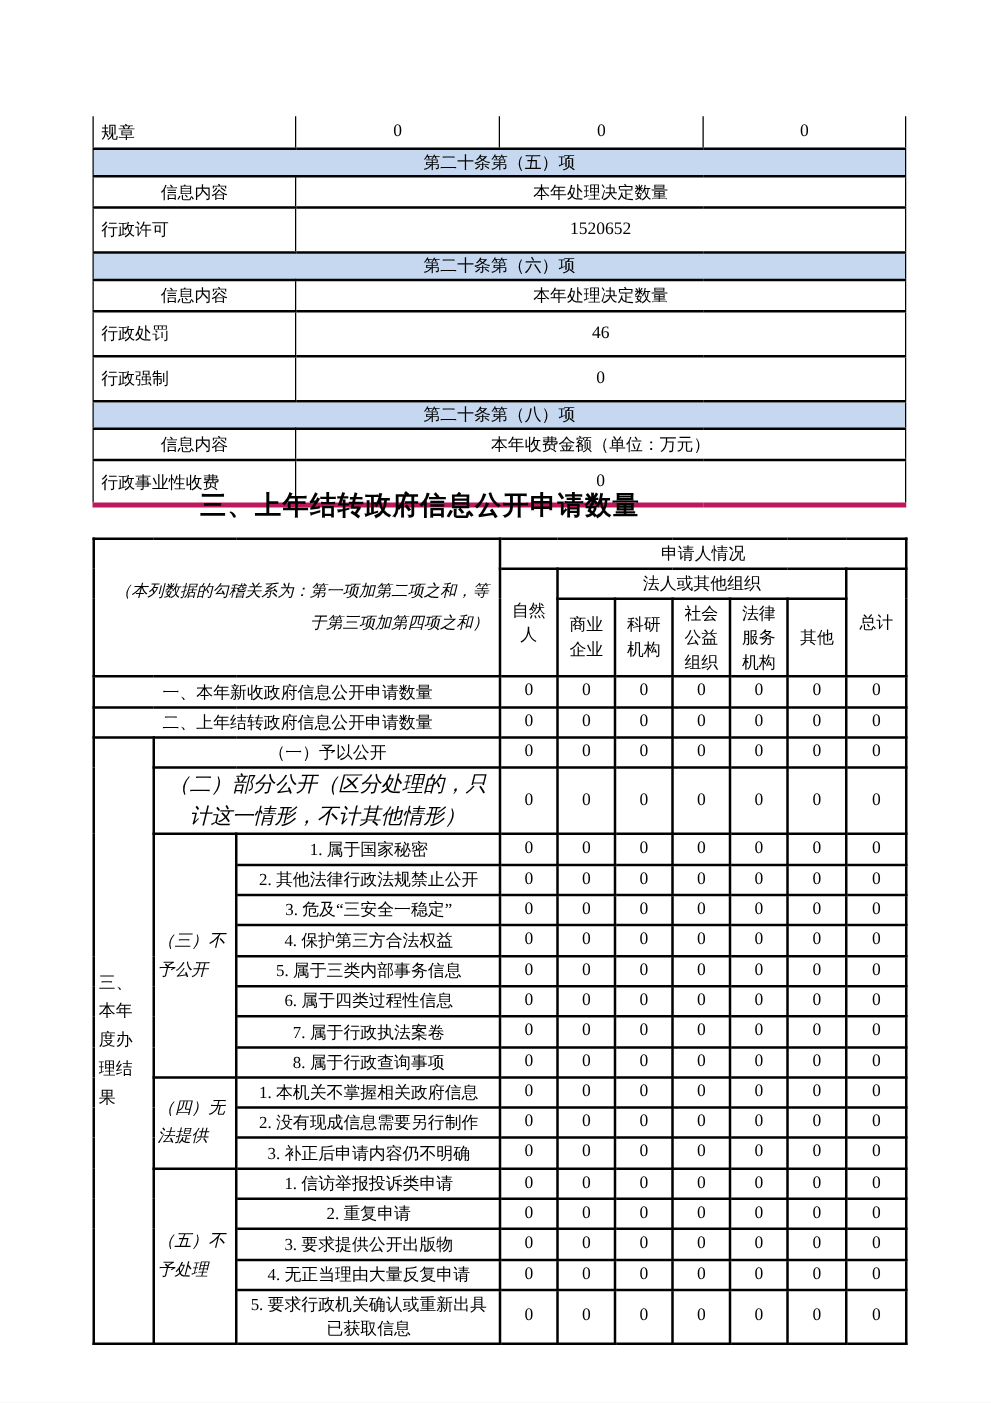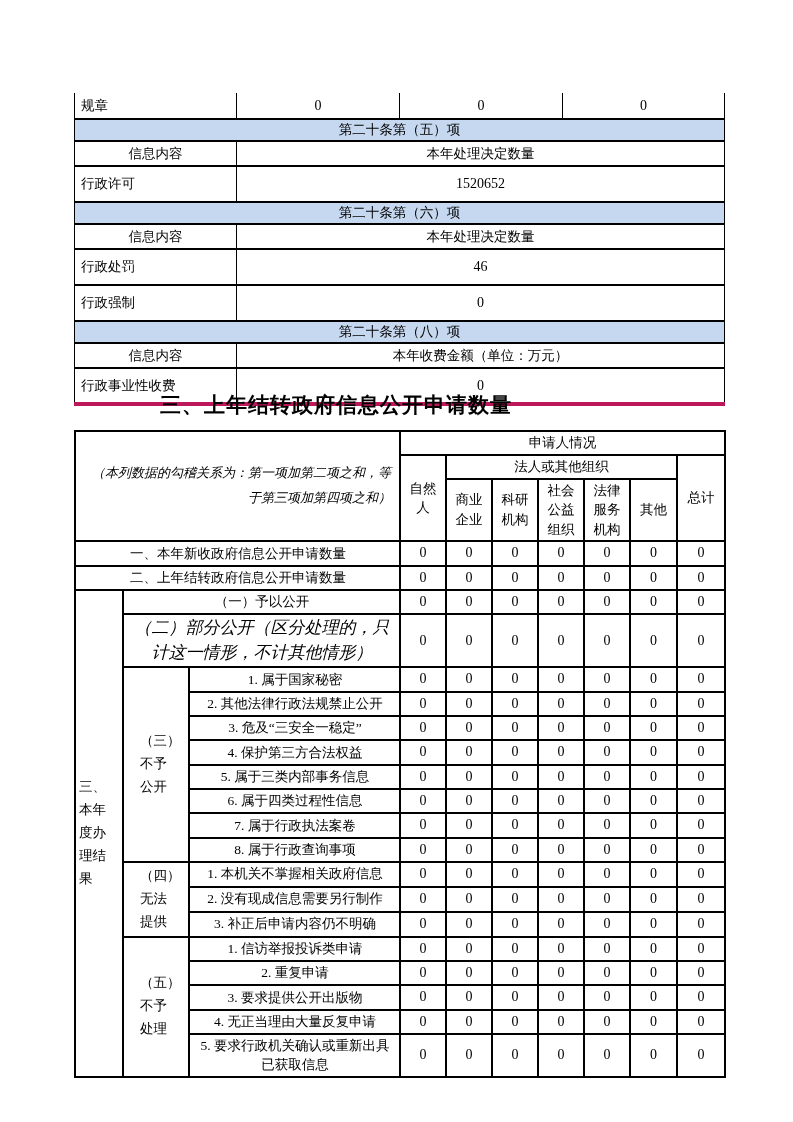--- a/index.html
+++ b/index.html
@@ -50,22 +50,22 @@
   .t2 td.note{
     text-align:right;vertical-align:middle;padding:2px 8px;
     font-style:italic;font-size:13px;line-height:1.9;
   }
   .t2 td.it{font-style:italic;font-size:17px;}
   .t2 td.seccell{
     text-align:left;vertical-align:middle;padding:2px 3px;
     word-break:break-all;line-height:1.7;
   }
   .t2 td.grpcell{
-    text-align:left;vertical-align:middle;padding:2px 16px;
-    word-break:break-all;line-height:1.7;
+    text-align:left;vertical-align:middle;padding:2px 2px;
+    word-break:break-all;line-height:1.7;font-style:italic;
   }
   .t2 thead td{word-break:break-all;}
 </style>
 </head>
 <body>
 
 <div class="page">
 
   <table class="t1">
     <colgroup>

